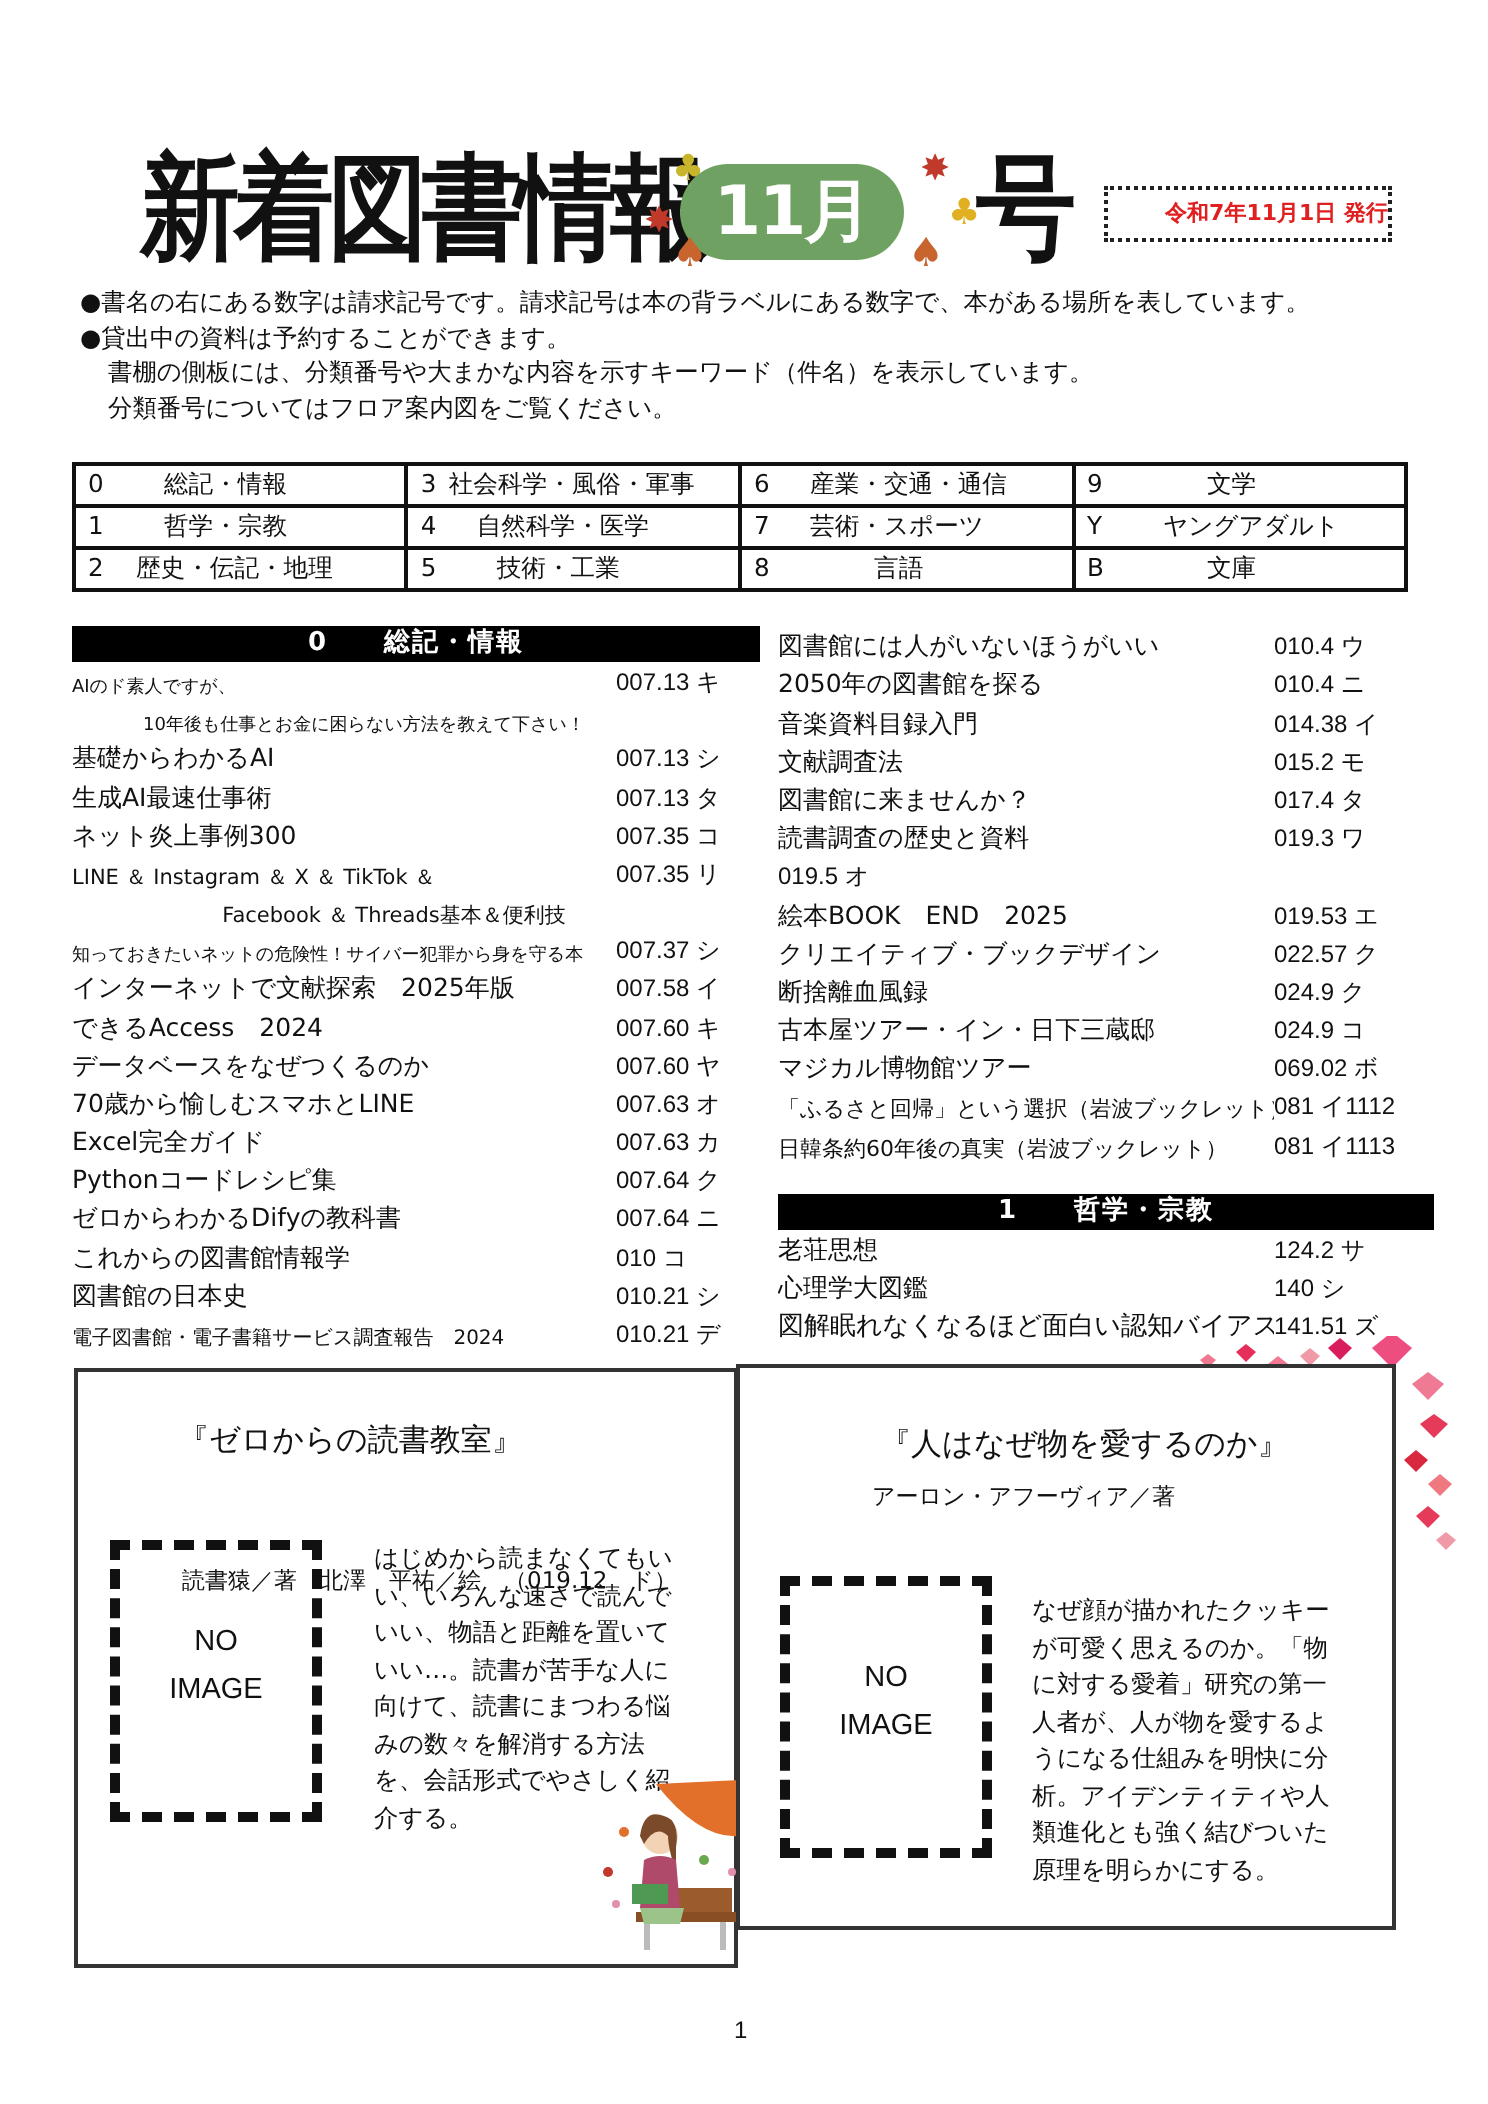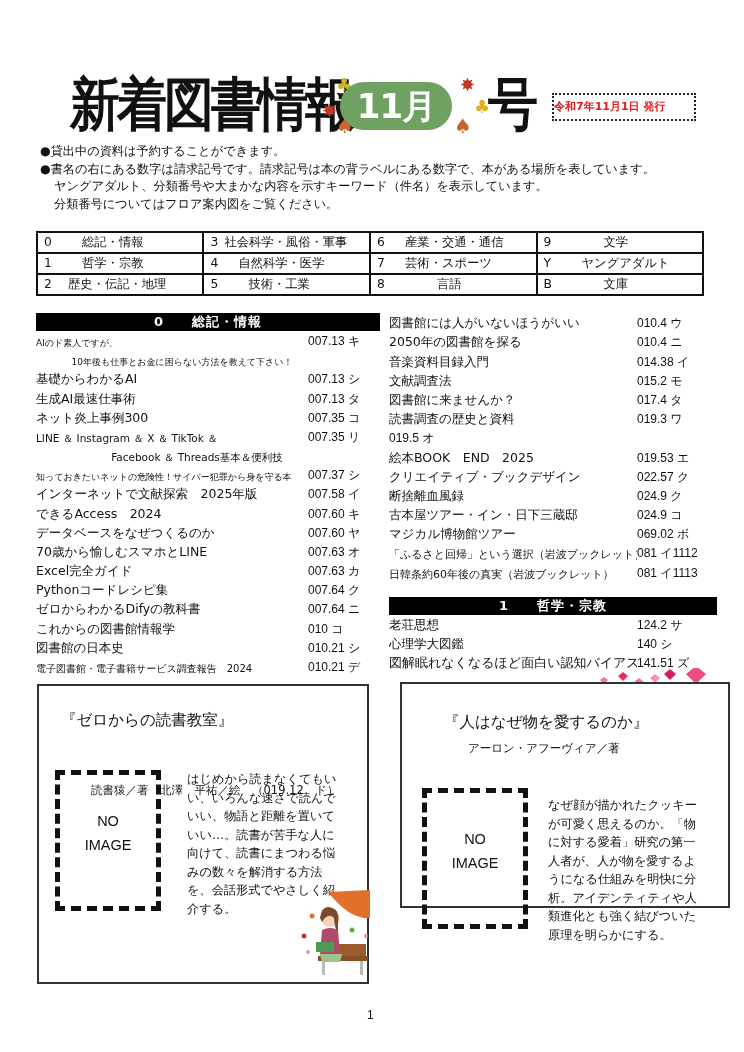--- a/index.html
+++ b/index.html
@@ -5,21 +5,21 @@
   * { box-sizing: border-box; margin: 0; padding: 0; }
   html, body { width: 744px; height: 1052px; background: #fff; overflow: hidden; }
   body { font-family: "DejaVu Sans", "Liberation Sans", sans-serif; color: #111; position: relative; }
 
   
   .header { position: absolute; left: 70px; top: 72px; height: 64px; width: 640px; }
   .title-main { position: absolute; left: 0; top: 0; font-size: 50px; font-weight: bold; letter-spacing: -3px; line-height: 64px; transform: scaleY(1.15); transform-origin: left center; color: #111; }
   .title-go { position: absolute; left: 418px; top: 0; font-size: 50px; font-weight: bold; line-height: 64px; transform: scaleY(1.15); transform-origin: left center; }
   .month-badge { position: absolute; left: 270px; top: 10px; width: 112px; height: 48px; background: #6fa262; border-radius: 26px; color: #fff; font-weight: bold; font-size: 34px; text-align: center; line-height: 48px; letter-spacing: -1px; }
   .deco { position: absolute; font-size: 18px; line-height: 1; }
-  .issued { position: absolute; left: 482px; top: 21px; width: 144px; height: 28px; border: 2px dotted #222; color: #e02020; font-size: 11px; font-weight: bold; text-align: left; line-height: 24px; }
+  .issued { position: absolute; left: 482px; top: 21px; width: 144px; height: 28px; border: 2px dotted #222; color: #e02020; font-size: 11px; font-weight: bold; text-align: right; line-height: 24px; }
 
   
   .notes { position: absolute; left: 40px; top: 143px; font-size: 12.2px; line-height: 17.5px; width: 700px; }
   .notes .indent { padding-left: 14px; }
 
   
   .ndc { position: absolute; left: 36px; top: 231px; width: 668px; border-collapse: collapse; }
   .ndc td { border: 2px solid #111; height: 21px; font-size: 12.3px; padding: 0 6px; width: 167px; white-space: nowrap; }
   .ndc .num { display: inline-block; width: 20px; }
   .ndc .lbl { display: inline-block; }
@@ -33,22 +33,22 @@
   .row .t.small { font-size: 9px; }
   .row .t.center { text-align: center; padding-left: 20px; }
   .row .c { width: 72px; font-size: 12px; font-family: "Liberation Sans", sans-serif; }
   .col-right .row .c { width: 80px; }
   .row.sub { height: 19px; }
   .sec1 { margin-top: 15px; }
 
   
   .box { position: absolute; border: 2px solid #333; background: #fff; }
   .box1 { left: 37px; top: 684px; width: 332px; height: 300px; }
-  .box2 { left: 400px; top: 682px; width: 330px; height: 226px; }
-  .box-title { position: absolute; font-size: 15.5px; white-space: nowrap; }
+  .box2 { left: 368px; top: 682px; width: 330px; height: 283px; }
+  .box-title { position: absolute; font-size: 15.5px; white-space: nowrap; margin-left: 28px; }
   .box-credit { position: absolute; font-size: 11.5px; white-space: nowrap; line-height: 17px; }
   .noimg { position: absolute; width: 106px; height: 141px; border: 5px dashed #111; font-size: 14.5px; text-align: center; font-family: "Liberation Sans", sans-serif; }
   .noimg span { display: block; }
   .desc { position: absolute; font-size: 12.2px; line-height: 18.5px; width: 150px; }
 
   .hearts { position: absolute; left: 590px; top: 668px; width: 140px; height: 110px; }
   .illus { position: absolute; left: 300px; top: 890px; width: 72px; height: 88px; }
 
   .pageno { position: absolute; left: 367px; top: 1008px; font-size: 12px; font-family: "Liberation Sans", sans-serif; }
 </style>
@@ -62,23 +62,23 @@
   <div class="month-badge">11月</div>
   <span class="deco" style="left:266px;top:44px;color:#c8642e;font-size:20px;">♠</span>
   <span class="deco" style="left:390px;top:4px;color:#c0392b;">✸</span>
   <span class="deco" style="left:404px;top:26px;color:#e0b020;">♣</span>
   <span class="deco" style="left:384px;top:44px;color:#c8642e;font-size:20px;">♠</span>
   <div class="title-go">号</div>
   <div class="issued">令和7年11月1日 発行</div>
 </div>
 
 <div class="notes">
+  <div>●書名の右にある数字は請求記号です。請求記号は本の背ラベルにある数字で、本がある場所を表しています。</div>
   <div>●貸出中の資料は予約することができます。</div>
-  <div>●書名の右にある数字は請求記号です。請求記号は本の背ラベルにある数字で、本がある場所を表しています。</div>
-  <div class="indent">ヤングアダルト、分類番号や大まかな内容を示すキーワード（件名）を表示しています。</div>
+  <div class="indent">書棚の側板には、分類番号や大まかな内容を示すキーワード（件名）を表示しています。</div>
   <div class="indent">分類番号についてはフロア案内図をご覧ください。</div>
 </div>
 
 <table class="ndc">
   <tbody>
       <tr>
     <td><span class="num">0</span><span class="lbl" style="padding-left:18px">総記・情報</span></td>
     <td><span class="num" style="width:14px">3</span><span class="lbl">社会科学・風俗・軍事</span></td>
     <td><span class="num">6</span><span class="lbl" style="padding-left:8px">産業・交通・通信</span></td>
     <td><span class="num">9</span><span class="lbl" style="padding-left:40px">文学</span></td>

